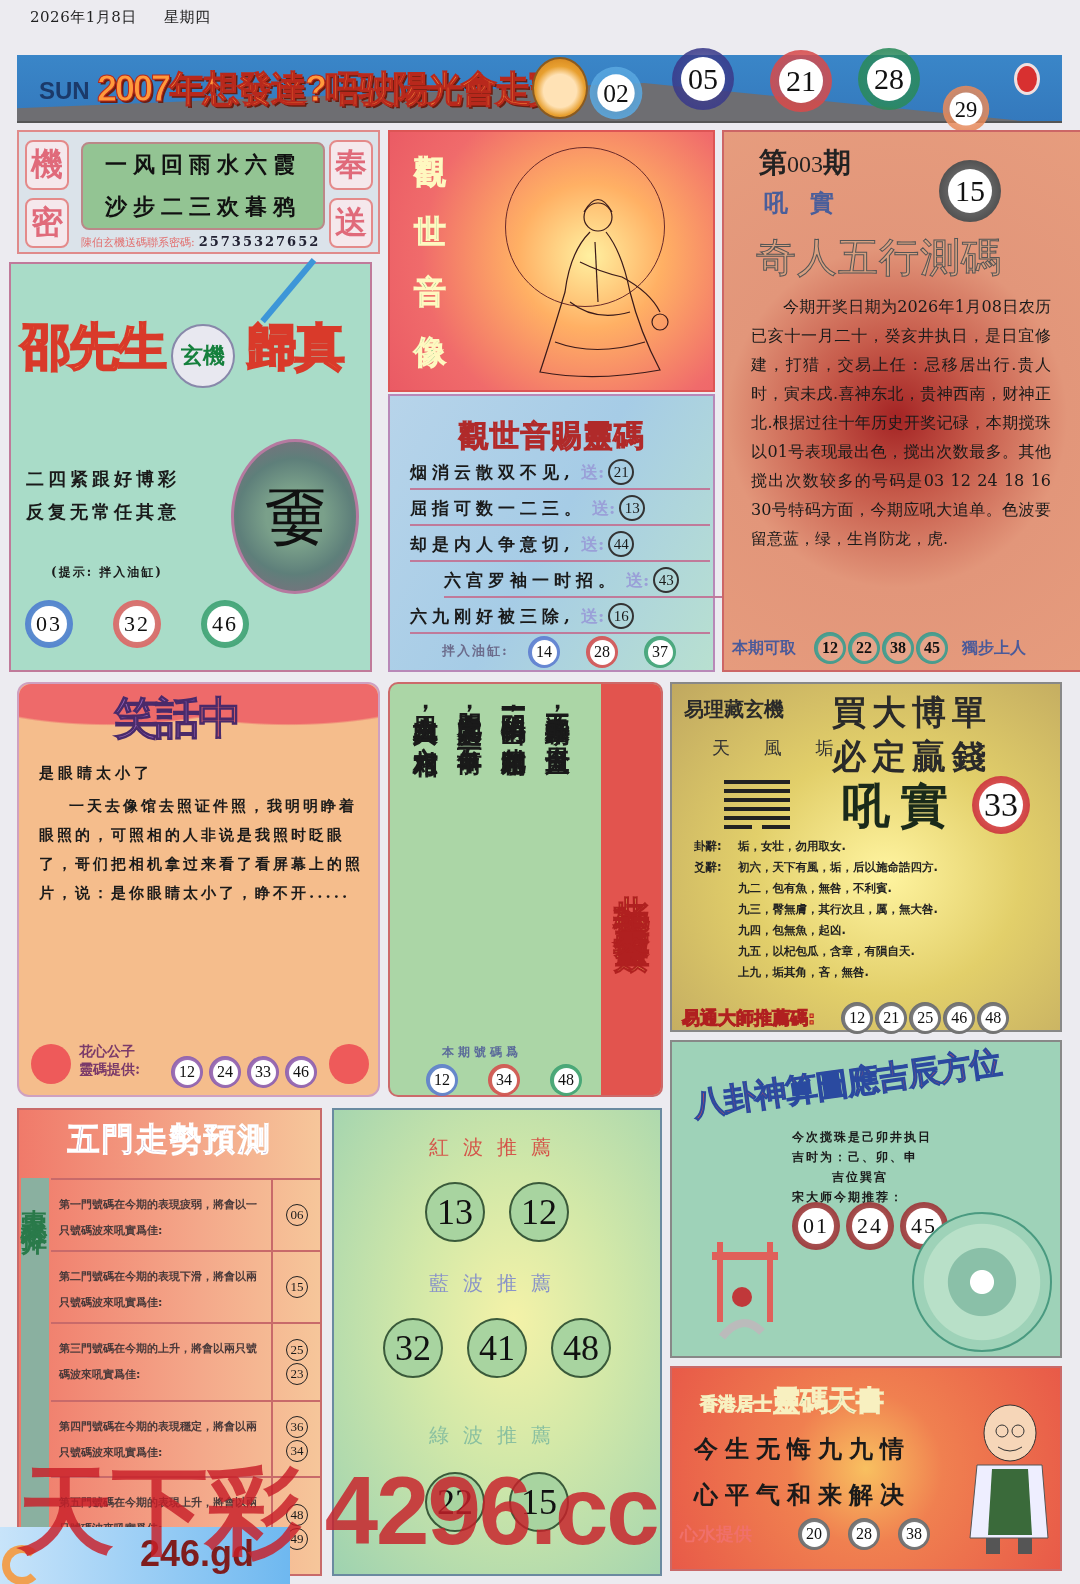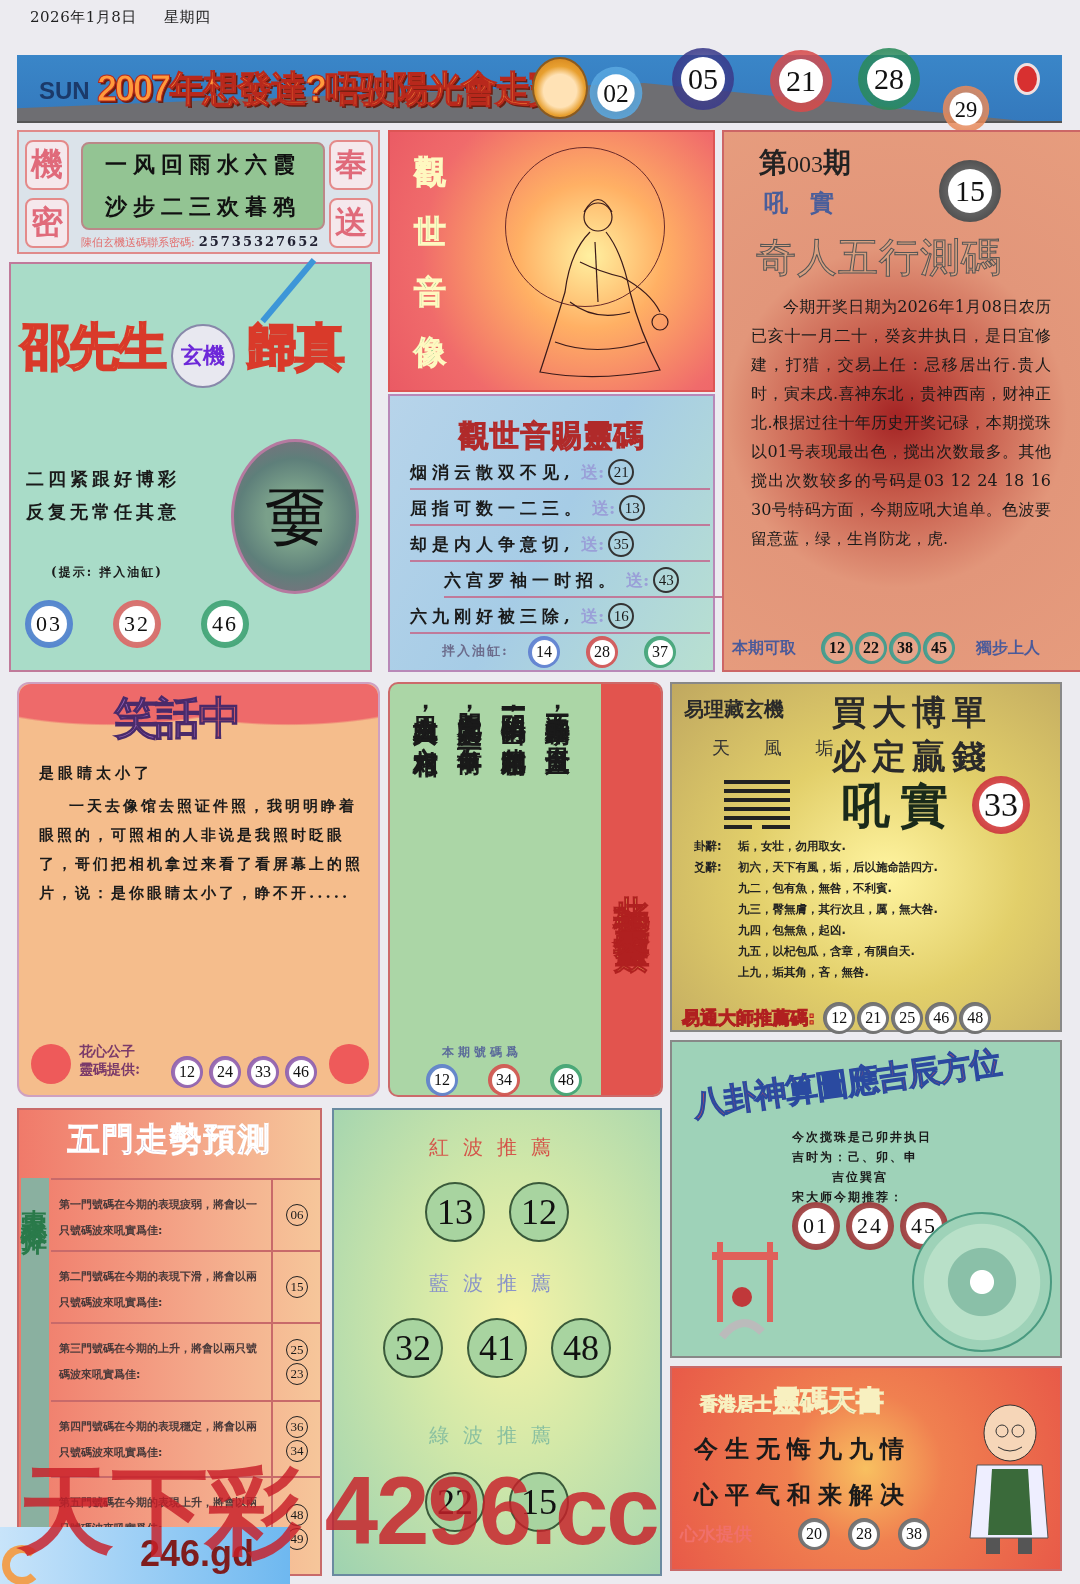--- a/index.html
+++ b/index.html
@@ -26,21 +26,21 @@
   
   .p-secret { left: 17px; top: 130px; width: 363px; height: 124px; background: #dbe3ea; border: 2px solid #e08a8a; }
   .seal { position: absolute; width: 44px; height: 50px; border: 2px solid #e48a8a; border-radius: 8px; color: #e06a7a; font-size: 32px; font-weight: bold; display: flex; align-items: center; justify-content: center; background: #f5e8ec; }
   .poem-box { position: absolute; left: 62px; top: 10px; width: 244px; height: 88px; background: #93c493; border: 2px solid #b88; border-radius: 8px; font-size: 22px; font-weight: bold; text-align: center; line-height: 42px; letter-spacing: 6px; color: #111; font-family: "DejaVu Sans", sans-serif; }
   .secret-foot { position: absolute; left: 62px; top: 102px; font-size: 11px; color: #e27070; }
   .secret-foot b { color: #223; letter-spacing: 2px; font-size: 13px; margin-left: 4px; font-weight: bold; }
 
   
   .p-shao { left: 9px; top: 262px; width: 363px; height: 410px; background: #a9dcc8; border: 2px solid #c07a9a; }
   .shao-title { position: absolute; left: 10px; top: 50px; font-size: 50px; font-weight: 900; color: #f2a45a; -webkit-text-stroke: 2px #d93a2a; font-family: "DejaVu Sans", sans-serif; letter-spacing: -2px; }
-  .shao-badge { position: absolute; left: 160px; top: 60px; width: 64px; height: 64px; border-radius: 50%; background: #e8e8f0; border: 2px solid #88a; color: #6d28d9; font-weight: 900; font-size: 22px; display: flex; align-items: center; justify-content: center; }
+  .shao-badge { position: absolute; left: 160px; top: 60px; width: 64px; height: 64px; border-radius: 50%; background: #e8e8f0; border: 2px solid #88a; color: #15803d; font-weight: 900; font-size: 22px; display: flex; align-items: center; justify-content: center; }
   .shao-wand { position: absolute; left: 218px; top: 0; width: 6px; height: 80px; background: #3d96d8; transform: rotate(40deg); transform-origin: top; }
   .shao-poem { position: absolute; left: 15px; top: 198px; font-size: 18px; font-weight: bold; line-height: 33px; letter-spacing: 4px; }
   .shao-hint { position: absolute; left: 40px; top: 300px; font-size: 12px; font-weight: bold; letter-spacing: 2px; }
   .shao-circle { position: absolute; left: 220px; top: 175px; width: 128px; height: 155px; border-radius: 50%; background: radial-gradient(circle, #7aa08a 30%, #5e7f7a 60%, #8a6a80 100%); border: 3px solid #b57aa0; display: flex; align-items: center; justify-content: center; font-size: 62px; color: #111; font-family: "DejaVu Serif", serif; }
   .ball-md { width: 48px; height: 48px; }
   .ball-md .face { width: 36px; height: 36px; font-size: 22px; letter-spacing: 2px; }
   .ball-sm { width: 32px; height: 32px; }
   .ball-sm .face { width: 25px; height: 25px; font-size: 16px; }
 
   
@@ -57,21 +57,21 @@
   .lm-row .num { margin-left: 4px; width: 26px; height: 26px; border: 2px solid #333; border-radius: 50%; font-size: 15px; letter-spacing: 0; display: flex; align-items: center; justify-content: center; font-family: "Liberation Serif", serif; font-weight: normal; }
   .lm-foot { position: absolute; left: 52px; top: 246px; font-size: 13px; font-weight: bold; color: #6c6c8c; letter-spacing: 2px; }
 
   
   .p-wuxing { left: 722px; top: 130px; width: 388px; height: 542px; background: radial-gradient(circle at 45% 53%, #a42424 0%, #c65a4a 22%, #e2967a 48%, #e79d7e 100%); border: 2px solid #c66; }
   .wx-issue { position: absolute; left: 35px; top: 12px; font-size: 28px; font-weight: 900; font-family: "DejaVu Sans", sans-serif; color: #222; }
   .wx-issue .n { font-family: "Liberation Serif", serif; font-weight: normal; font-size: 24px; }
   .wx-hou { position: absolute; left: 40px; top: 55px; font-size: 24px; font-weight: 900; color: #4a5e9a; font-family: "DejaVu Sans", sans-serif; letter-spacing: 22px; }
   .wx-title { position: absolute; left: 32px; top: 98px; font-size: 40px; color: #d9a080; -webkit-text-stroke: 1px #555; font-family: "DejaVu Sans", sans-serif; letter-spacing: 1px; }
   .wx-body { position: absolute; left: 27px; top: 160px; width: 300px; font-size: 16px; line-height: 29px; color: #1a1a1a; text-indent: 2em; text-align: justify; }
-  .wx-foot { position: absolute; left: 8px; top: 500px; display: flex; align-items: center; gap: 15px; font-size: 16px; font-weight: bold; }
+  .wx-foot { position: absolute; left: 8px; top: 500px; display: flex; align-items: center; gap: 8px; font-size: 16px; font-weight: bold; }
   .wx-foot .l1 { color: #4a5a9a; margin-right: 10px; }
   .wx-foot .l2 { color: #4a5a9a; margin-left: 6px; }
   .ball-teal { background: radial-gradient(circle,#7bbdb0,#2d8a7a); }
   .ball-teal .face { background: #e6a48a; color: #111; }
 
   
   .p-joke { left: 17px; top: 682px; width: 363px; height: 415px; background: #f5bd8c; border: 2px solid #cfa0c0; border-radius: 12px; }
   .jk-cloud { position: absolute; left: 0; top: 0; width: 100%; height: 70px; background: radial-gradient(ellipse at 25% 0%, #ee6a6a 40%, transparent 42%), radial-gradient(ellipse at 75% 0%, #ee6a6a 40%, transparent 42%); border-radius: 12px 12px 0 0; }
   .jk-title { position: absolute; left: 95px; top: 5px; font-size: 44px; font-weight: 900; color: #9b6ac0; -webkit-text-stroke: 1px #4a2a6a; font-family: "DejaVu Sans", sans-serif; letter-spacing: -2px; }
   .jk-title .r { color: #ee6a6a; }
@@ -97,21 +97,21 @@
   .ic-hex div { height: 4px; background: #222; margin-bottom: 5px; }
   .ic-hex div.broken { background: linear-gradient(90deg,#222 42%,transparent 42%,transparent 58%,#222 58%); }
   .ic-hou { position: absolute; left: 170px; top: 90px; font-size: 48px; font-weight: 900; font-family: "DejaVu Sans", sans-serif; color: #1a2a1a; letter-spacing: 10px; }
   .ball-red { background: radial-gradient(circle,#f07a7a,#c02a2a); }
   .ball-xl { width: 58px; height: 58px; }
   .ball-xl .face { width: 44px; height: 44px; font-size: 34px; }
   .ic-lines { position: absolute; left: 22px; top: 152px; font-size: 11.5px; font-family: "DejaVu Sans", sans-serif; font-weight: bold; line-height: 21px; color: #222; }
   .ic-lines .k { display: inline-block; width: 44px; }
   .ic-lines .ind { padding-left: 44px; }
   .ic-foot { position: absolute; left: 10px; top: 318px; display: flex; align-items: center; gap: 2px; }
-  .ic-foot .lab { font-size: 18px; font-weight: 900; color: #f38a3a; -webkit-text-stroke: 1px #b02020; font-family: "DejaVu Sans", sans-serif; margin-right: 6px; }
+  .ic-foot .lab { font-size: 18px; font-weight: 900; color: #f38a3a; -webkit-text-stroke: 1px #b02020; font-family: "DejaVu Sans", sans-serif; margin-right: 24px; }
   .ball-grey { background: radial-gradient(circle,#aaa,#555); }
 
   
   .p-bagua { left: 670px; top: 1040px; width: 392px; height: 318px; background: #9ed2b8; border: 2px solid #888; }
   .bg-title { position: absolute; left: 20px; top: 20px; font-size: 32px; font-weight: 900; color: #e84a4a; -webkit-text-stroke: 1px #2a4aa0; font-family: "DejaVu Sans", sans-serif; transform: rotate(-8deg); letter-spacing: -1px; }
   .bg-lines { position: absolute; left: 120px; top: 85px; font-size: 12px; font-weight: bold; line-height: 20px; letter-spacing: 2px; }
   .bg-lines .c { padding-left: 40px; }
   .bg-balls { position: absolute; left: 120px; top: 160px; display: flex; gap: 6px; }
   .ball-maroon { background: radial-gradient(circle,#c87a7a,#8a2a2a); }
   .bg-gate { position: absolute; left: 40px; top: 200px; width: 75px; height: 100px; }
@@ -249,21 +249,21 @@
         <span class="num">21</span>
       </div>
       <div class="lm-row" style="top: 96px;">
         <span>屈指可数一二三。</span>
         <span class="give">送:</span>
         <span class="num">13</span>
       </div>
       <div class="lm-row" style="top: 132px;">
         <span>却是内人争意切,</span>
         <span class="give">送:</span>
-        <span class="num">35</span>
+        <span class="num">44</span>
       </div>
       <div class="lm-row" style="top: 168px; margin-left: 34px;">
         <span>六宫罗袖一时招。</span>
         <span class="give">送:</span>
         <span class="num">43</span>
       </div>
       <div class="lm-row" style="top: 204px;">
         <span>六九刚好被三除,</span>
         <span class="give">送:</span>
         <span class="num">16</span>

